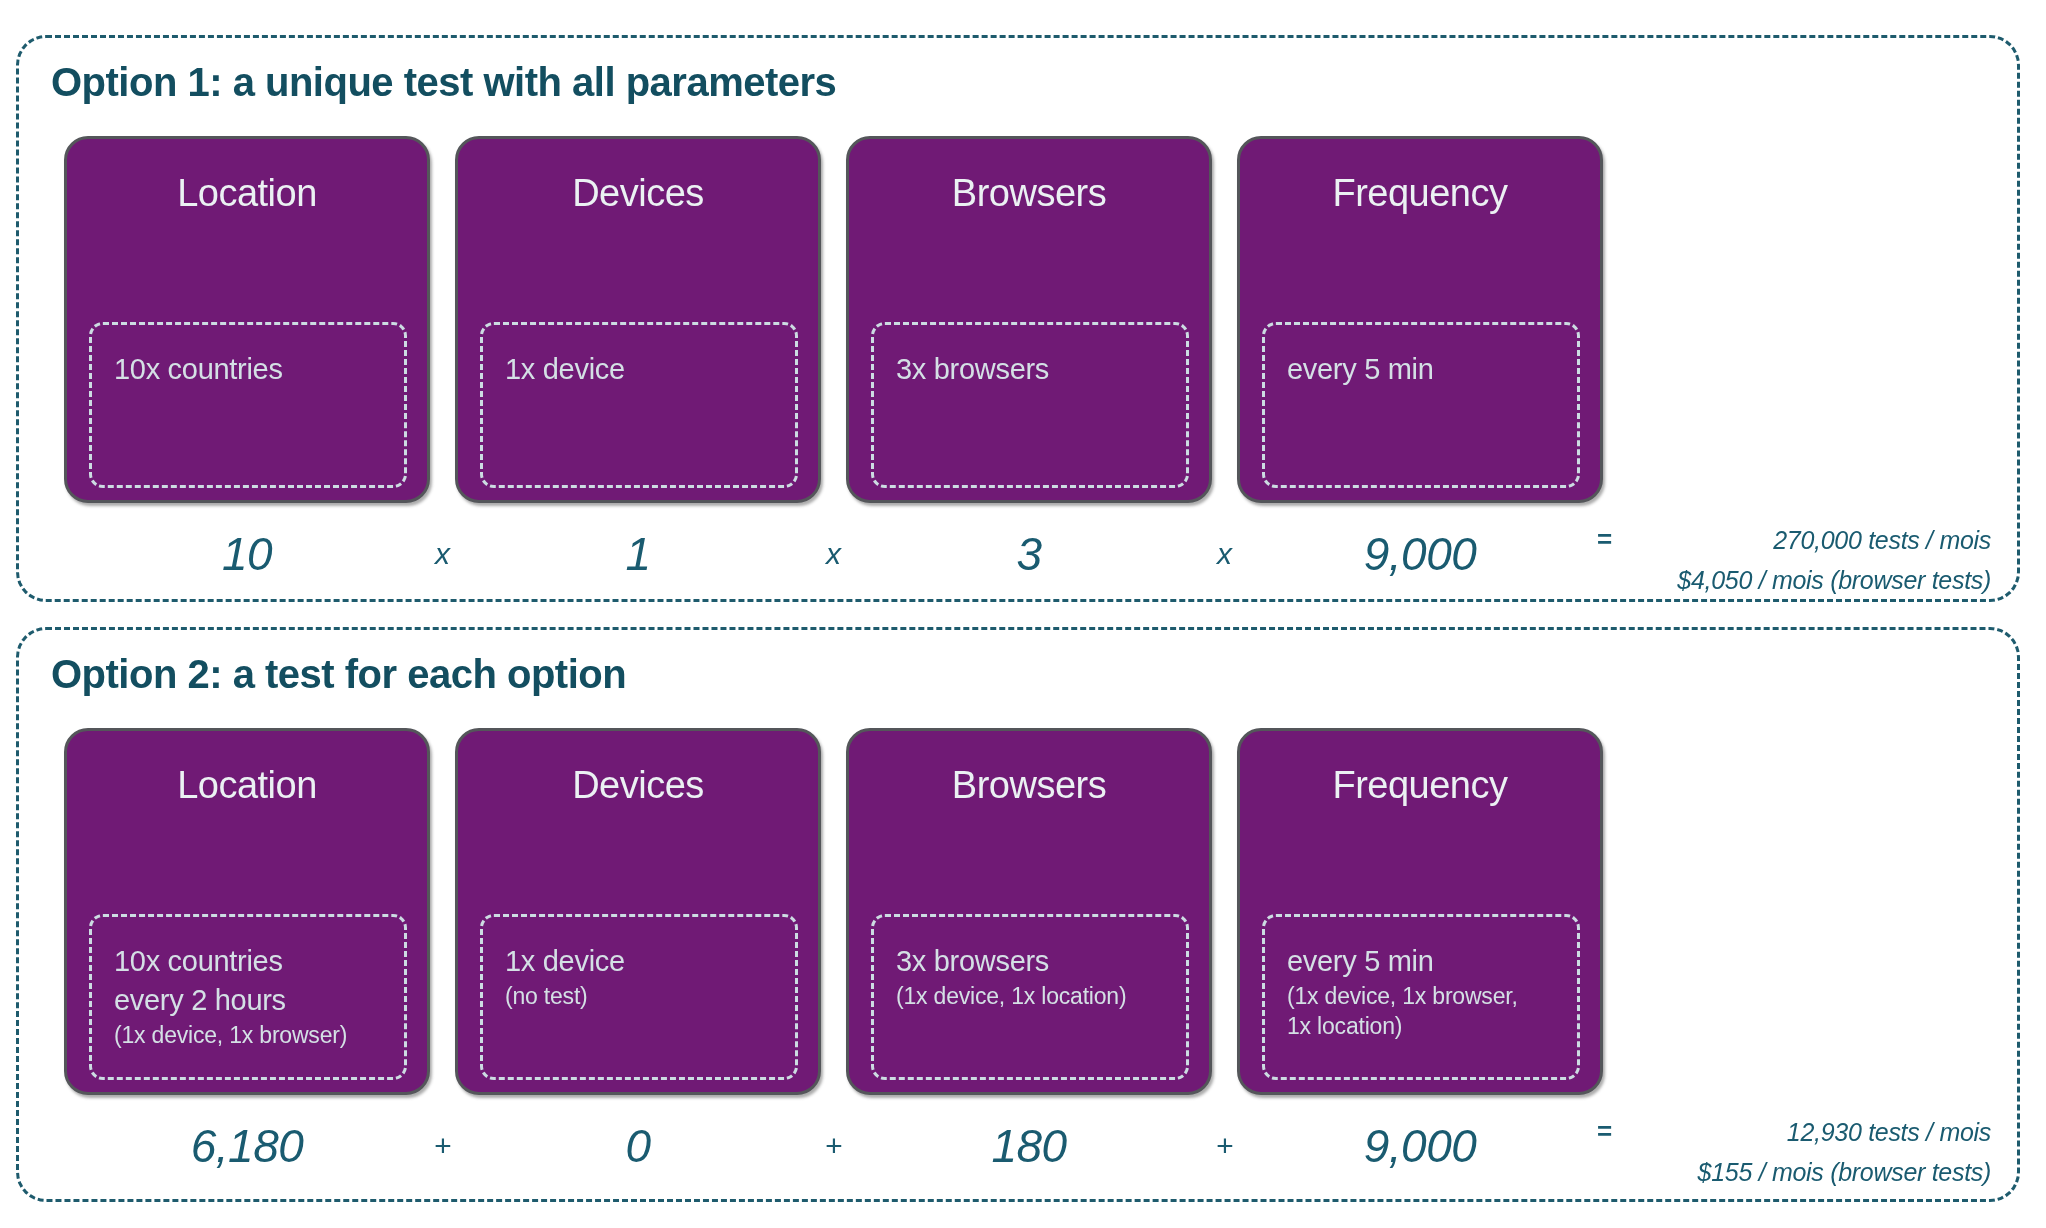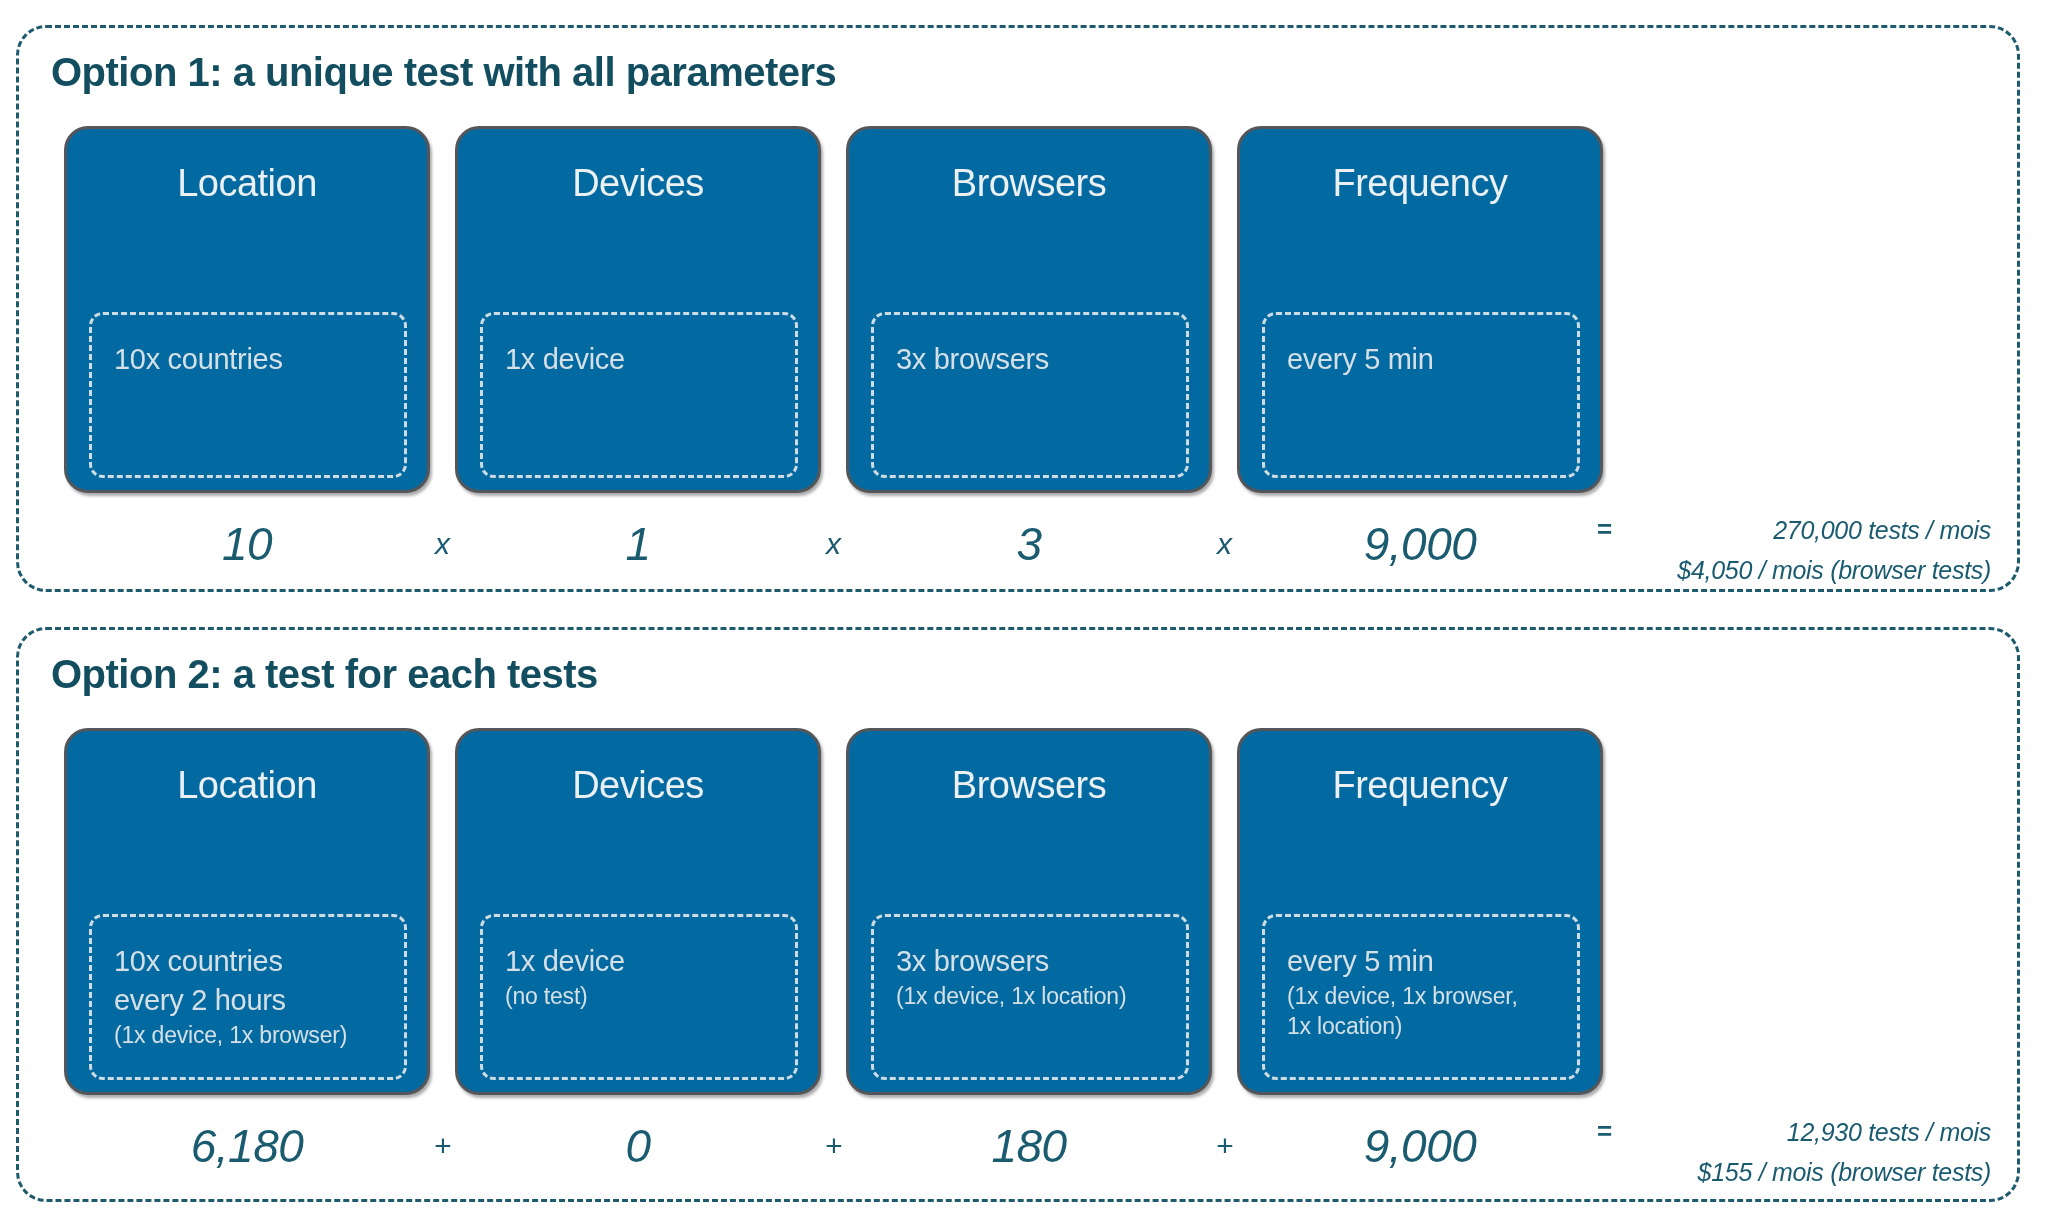--- a/index.html
+++ b/index.html
@@ -14,42 +14,42 @@
     overflow: hidden;
   }
   .panel {
     position: absolute;
     left: 16px; width: 2004px;
     border: 3px dashed #1e5b6d;
     border-radius: 30px;
     box-sizing: border-box;
     background: #ffffff;
   }
-  .panel-1 { top: 25px;  height: 567px; }
+  .panel-1 { top: 35px;  height: 567px; }
   .panel-2 { top: 627px; height: 575px; }
   .panel-title {
     position: absolute;
     left: 32px; top: 20px;
     margin: 0;
     font-size: 40px;
     line-height: 48px;
     font-weight: 600;
     color: #134e60;
     letter-spacing: -0.5px;
   }
   .cards-row {
     position: absolute;
     left: 45px; top: 98px;
     display: flex;
     gap: 25px;
   }
   .card {
     position: relative;
     width: 366px; height: 367px;
-    background: #0369a1;
+    background: #701a75;
     border: 3px solid #54565a;
     border-radius: 24px;
     box-sizing: border-box;
     box-shadow: 2px 3px 3px rgba(70, 70, 70, 0.45);
   }
   .card-title {
     position: absolute;
     top: 32px; left: 0; right: 0;
     text-align: center;
     font-size: 38px;
@@ -163,21 +163,21 @@
 
     <div class="equals">=</div>
 
     <div class="result">
       <div>270,000 tests / mois</div>
       <div>$4,050 / mois (browser tests)</div>
     </div>
   </section>
 
   <section class="panel panel-2">
-    <h2 class="panel-title">Option 2: a test for each tests</h2>
+    <h2 class="panel-title">Option 2: a test for each option</h2>
 
     <div class="cards-row">
       <div class="card">
         <div class="card-title">Location</div>
         <div class="inner-box">
           <div class="box-line">10x countries</div>
           <div class="box-line">every 2 hours</div>
           <div class="box-sub">(1x device, 1x browser)</div>
         </div>
       </div>

